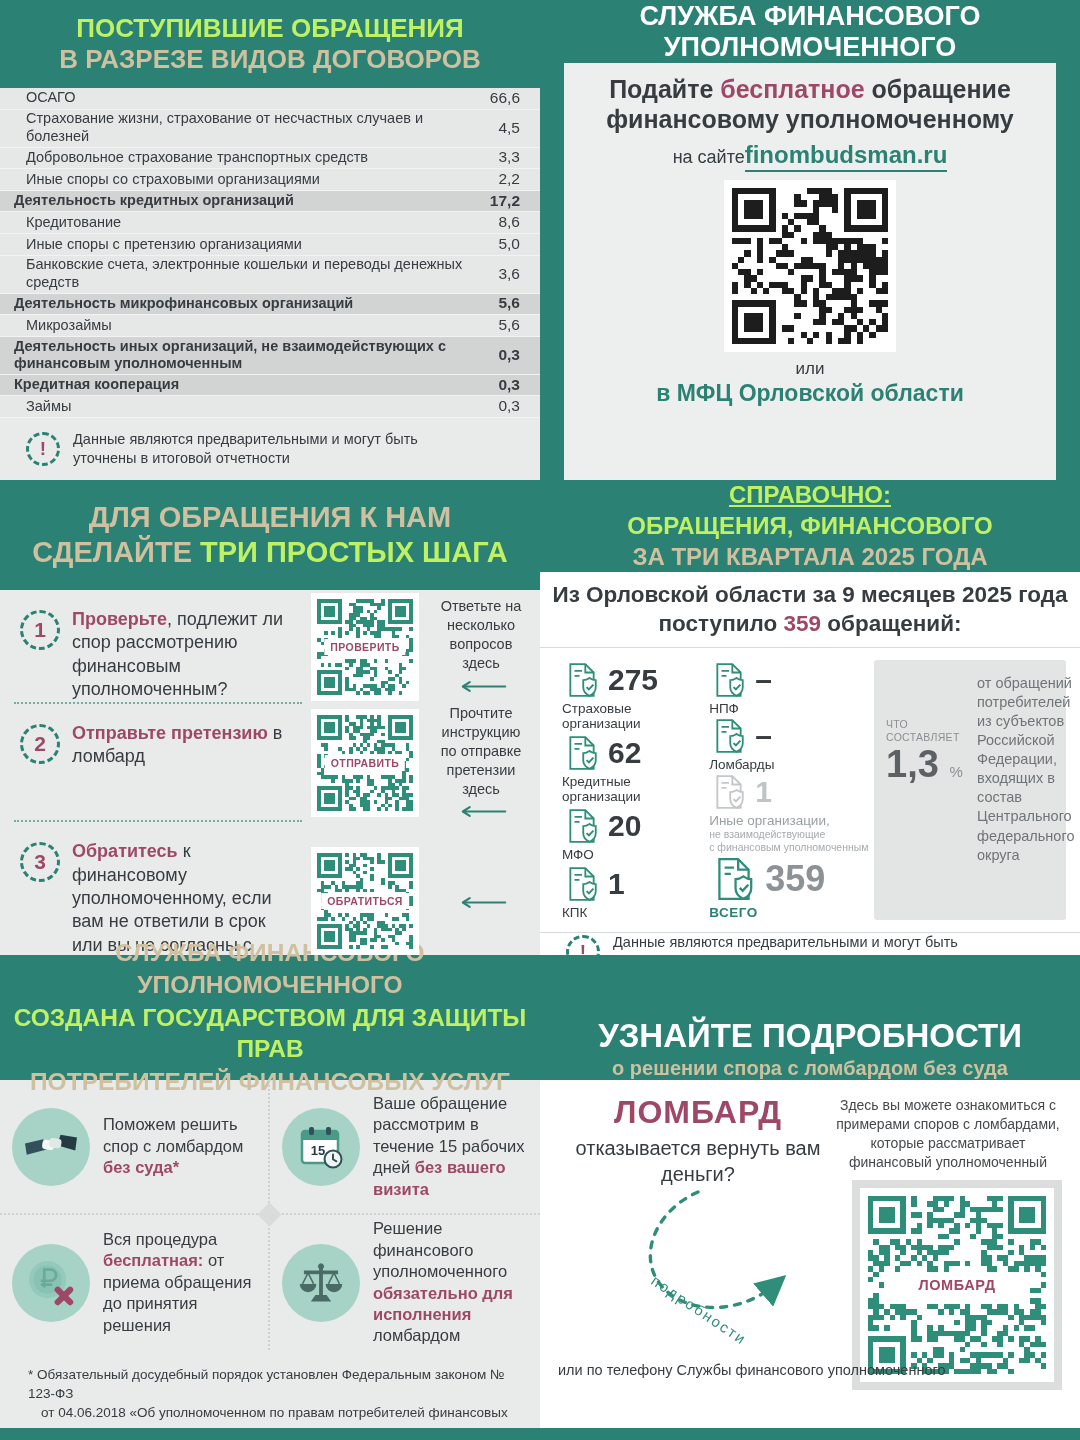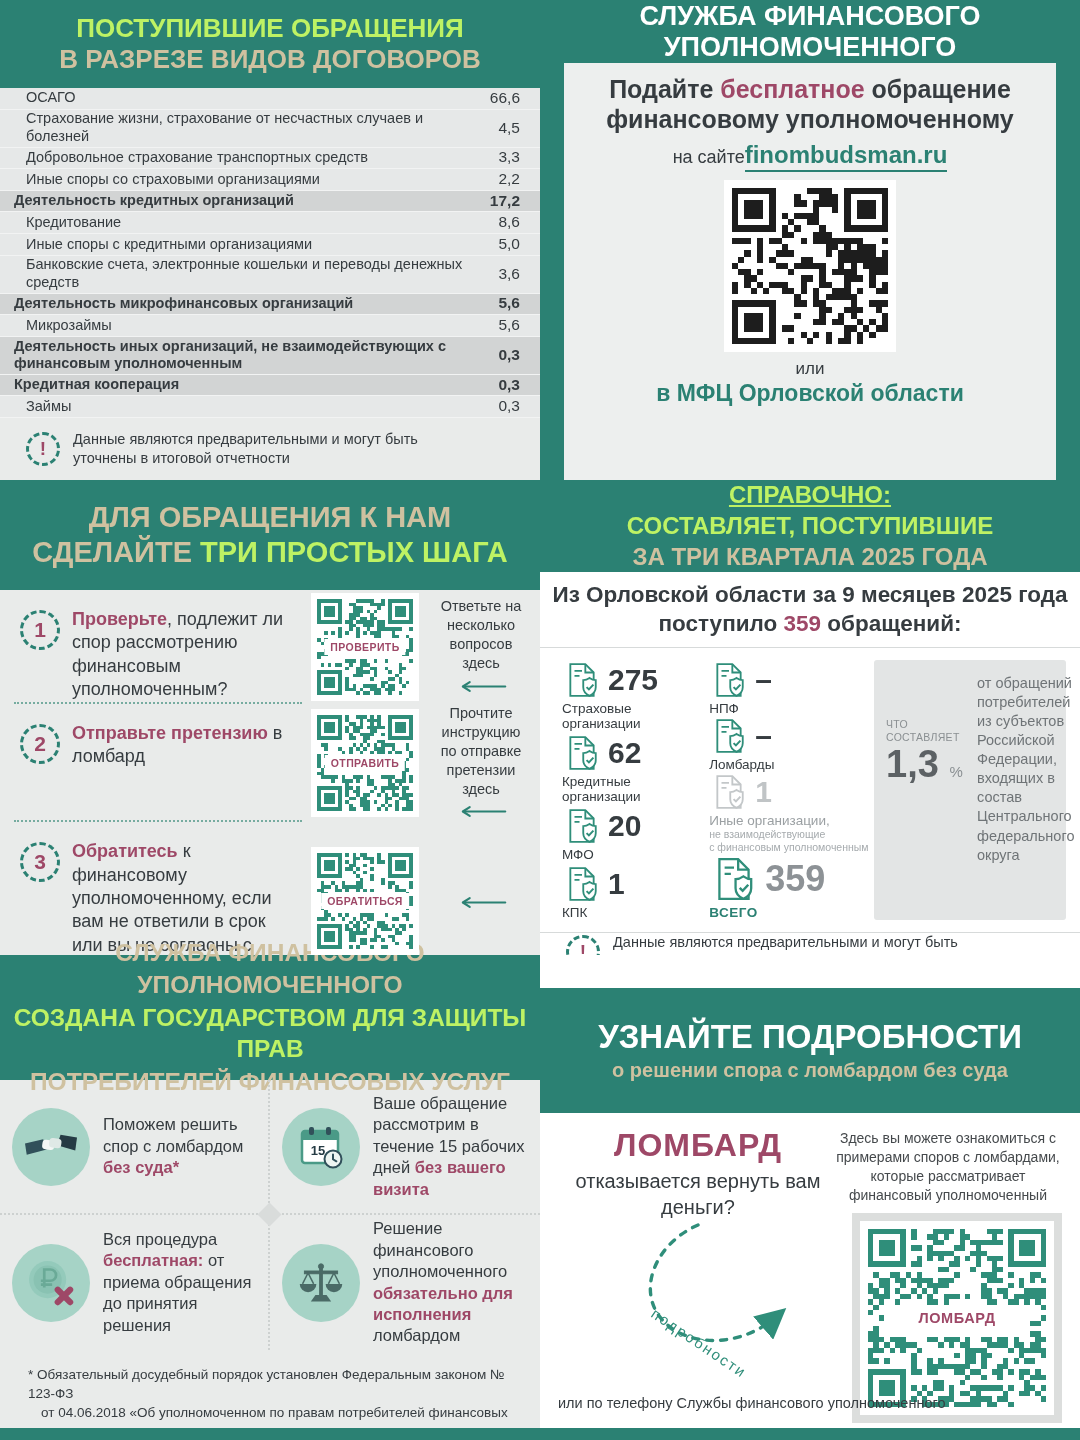--- a/index.html
+++ b/index.html
@@ -114,21 +114,21 @@
   .bcell.r1{border-bottom:2px dotted #cdd1d0;}
   .bcell.c1{border-right:2px dotted #cdd1d0;}
   .bic{width:78px;height:78px;border-radius:50%;background:#a6d3c6;flex:none;
     display:flex;align-items:center;justify-content:center;}
   .btext{margin:0;font-size:16.5px;line-height:1.3;}
   .diamond{position:absolute;left:261px;top:126px;width:17px;height:17px;background:#d9dcdb;transform:rotate(45deg);}
   .footnote{padding:16px 26px 0 28px;font-size:13.5px;line-height:1.4;}
   .footnote .fn2{padding-left:13px;}
   
   .secF{display:flex;flex-direction:column;background:#fff;}
-  .hF{height:125px;display:flex;flex-direction:column;justify-content:center;text-align:center;gap:3px;margin-top:33px;}
+  .hF{height:125px;display:flex;flex-direction:column;justify-content:flex-end;text-align:center;gap:3px;}
   .hF .t{color:#fff;font-weight:700;font-size:33px;line-height:1.1;}
   .hF .s{color:var(--tan);font-weight:700;font-size:20px;}
   .fcontent{position:relative;height:303px;}
   .lomb{position:absolute;left:8px;top:14px;width:300px;text-align:center;}
   .lomb .lb{color:var(--maroon);font-weight:700;font-size:32px;letter-spacing:1px;margin:0;}
   .lomb .q{margin:4px 0 0;font-size:20px;line-height:1.3;}
   .caption{position:absolute;right:12px;top:16px;width:240px;text-align:center;
     font-size:14px;line-height:1.35;color:#45494c;margin:0;}
   .lqr-wrap{position:absolute;right:18px;top:100px;width:210px;height:210px;
     border:8px solid #dcdedd;background:#fff;padding:8px;}
@@ -179,21 +179,21 @@
           <span class="tl">Деятельность кредитных организаций</span>
           <span class="tv">17,2</span>
         </div>
 
         <div class="trow item">
           <span class="tl">Кредитование</span>
           <span class="tv">8,6</span>
         </div>
 
         <div class="trow item">
-          <span class="tl">Иные споры с кредитными организациями</span>
+          <span class="tl">Иные споры с претензию организациями</span>
           <span class="tv">5,0</span>
         </div>
 
         <div class="trow item">
           <span class="tl">Банковские счета, электронные кошельки и переводы денежных средств</span>
           <span class="tv">3,6</span>
         </div>
 
         <div class="trow section">
           <span class="tl">Деятельность микрофинансовых организаций</span>
@@ -317,21 +317,21 @@
               <path d="M17 2 9 7l8 5"></path>
             </svg>
           </div>
         </div>
       </div>
   </section>
 
   <section class="secD">
     <header class="hD greenband">
       <div class="white u">СПРАВОЧНО:</div>
-      <div class="white">СОСТАВЛЯЕТ, ПОСТУПИВШИЕ</div>
+      <div class="white">ОБРАЩЕНИЯ, ФИНАНСОВОГО</div>
       <div class="tan">ЗА ТРИ КВАРТАЛА 2025 ГОДА</div>
     </header>
     <p class="rlead">Из Орловской области за 9 месяцев 2025 года</p>
     <p class="rlead" style="margin-top:0;"><span>поступило </span><span class="acc">359</span><span> обращений:</span></p>
     <div class="statband">
       <div class="statcol">
 
           <div class="stat">
             <div class="srow">
               <span class="sic">

